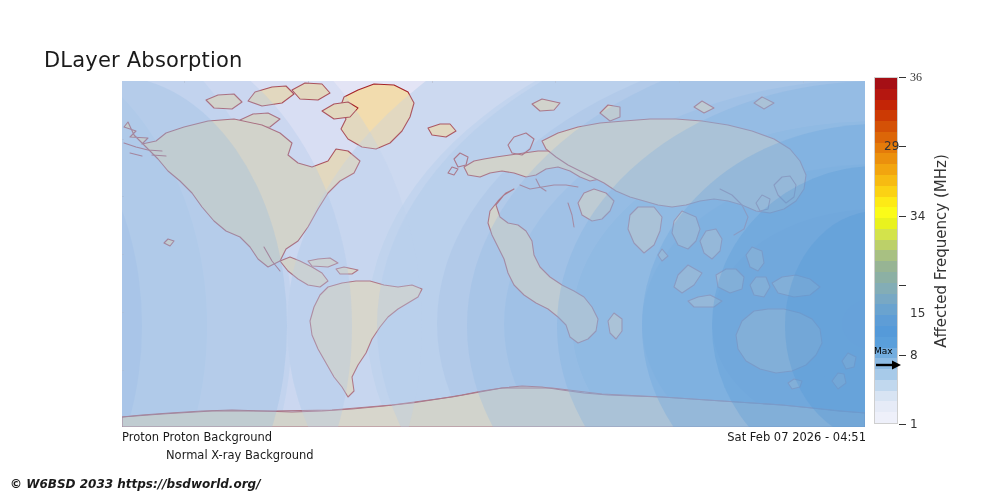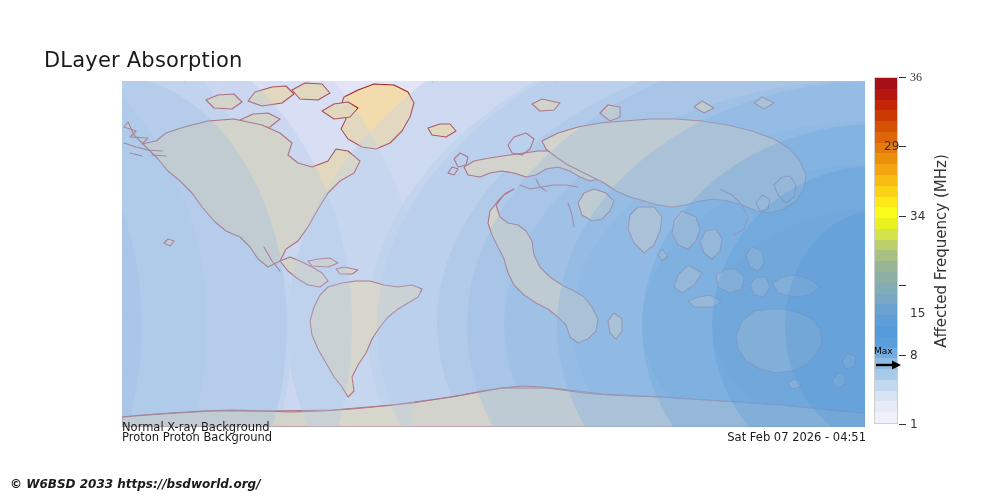--- a/index.html
+++ b/index.html
@@ -49,21 +49,21 @@
   .land{fill:#f2dcae;stroke:#a52327;stroke-width:1.1;
         stroke-linejoin:round;stroke-linecap:round;}
   .coast{fill:none;stroke:#a52327;stroke-width:1.1;
          stroke-linejoin:round;stroke-linecap:round;}
   
   #land-wash{position:absolute;inset:0;pointer-events:none;}
 
   
   .foot-left{position:absolute;left:122px;font-size:11.5px;color:#1a1a1a;}
   #status-proton{top:430px;}
-  #status-xray{top:420px;}
+  #status-xray{top:448px;margin-left:44px;}
   #timestamp{position:absolute;left:0;top:430px;width:866px;
              text-align:right;font-size:11.5px;color:#1a1a1a;}
   #copyright{position:absolute;left:10px;top:477px;font-size:12px;
              font-style:italic;font-weight:bold;color:#1a1a1a;}
 
   
   #colorbar-wrap{position:absolute;left:874px;top:77px;width:24px;height:347px;}
   #colorbar-gradient{position:absolute;inset:0;border:1px solid #cfcfcf;}
   .cb-tick{position:absolute;left:25px;width:7px;height:1px;background:#333;}
   .cb-label{position:absolute;left:36px;font-size:12px;color:#333;

